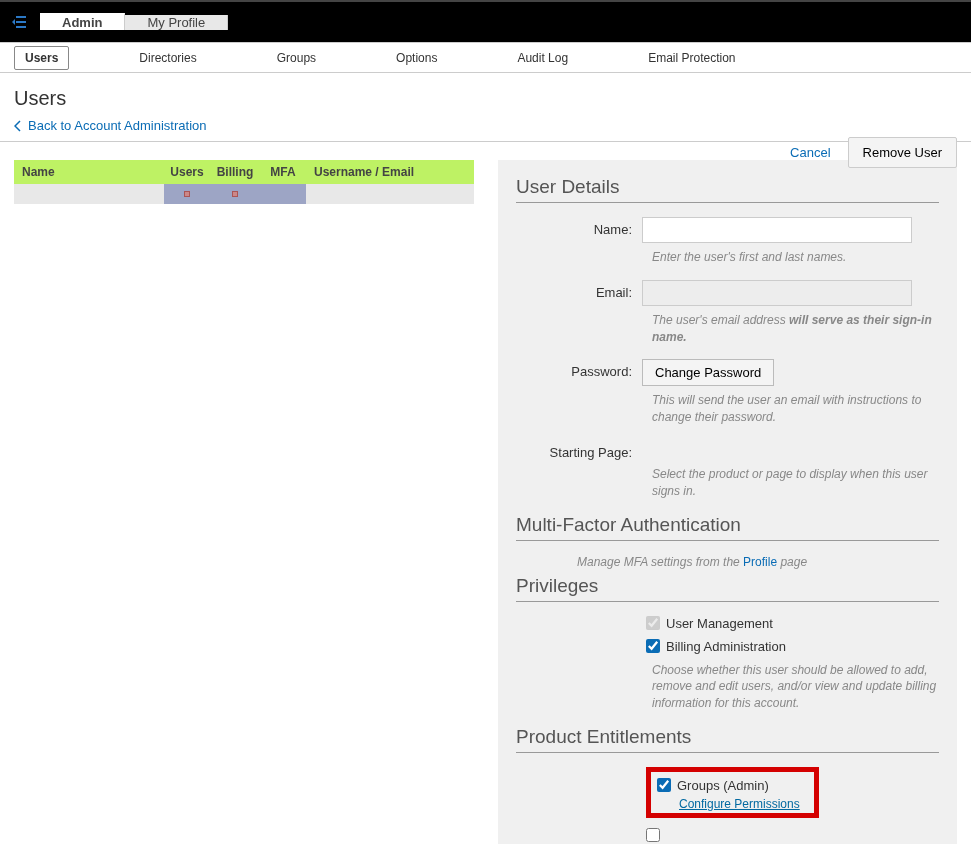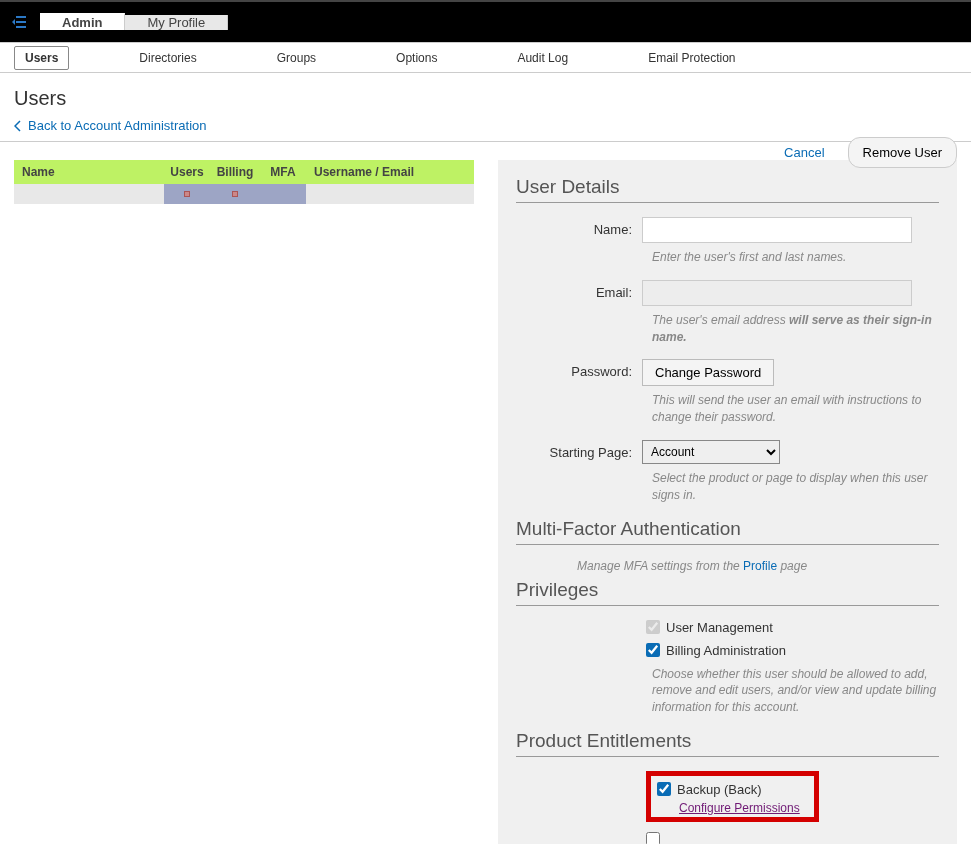--- a/index.html
+++ b/index.html
@@ -22,42 +22,42 @@
 .th-billing { width: 50px; text-align: center; }
 .th-mfa { width: 46px; text-align: center; }
 .th-user { flex: 1; padding-left: 8px; }
 .table-row { display: flex; background: #9da5c5; height: 20px; align-items: center; }
 .tr-name { width: 150px; background: #e8e8e8; height: 20px; }
 .tr-users { width: 46px; text-align: center; color: #b84; font-size: 8px; }
 .tr-billing { width: 50px; text-align: center; color: #b84; font-size: 8px; }
 .tr-mfa { width: 46px; }
 .tr-user { flex: 1; background: #e8e8e8; height: 20px; }
 .rightcol { flex: 1; background: #f0f0f0; padding: 10px 18px 40px 18px; }
-.actions { position: absolute; top: -5px; right: 14px; display: flex; align-items: center; gap: 19px; }
+.actions { position: absolute; top: -5px; right: 14px; display: flex; align-items: center; gap: 13px; }
 .btn-cancel { color: #0a6cb5; cursor: pointer; font-size: 13px; padding: 6px 4px; }
 .btn-save { background: #0a6cb5; color: #fff; border: 1px solid #075290; padding: 7px 16px; font-size: 13px; cursor: pointer; border-radius: 2px; }
 .highlight-save { border: 5px solid #d40000; padding: 6px; display: inline-block; }
-.btn-remove { background: #f4f4f4; border: 1px solid #ccc; padding: 7px 14px; font-size: 13px; cursor: pointer; border-radius: 12px; }
+.btn-remove { background: #f4f4f4; border: 1px solid #ccc; padding: 7px 14px; font-size: 13px; cursor: pointer; border-radius: 2px; }
 .section-title { font-size: 19px; color: #555; font-weight: normal; border-bottom: 1px solid #999; padding-bottom: 4px; margin-bottom: 14px; margin-top: 6px; }
 .form-row { display: flex; margin-bottom: 6px; }
 .form-label { width: 126px; text-align: right; padding-right: 10px; font-size: 13px; padding-top: 5px; }
 .form-field { flex: 1; }
 .form-field input[type=text] { width: 270px; height: 26px; border: 1px solid #ccc; padding: 0 6px; font-size: 12px; background: #fff; }
 .form-field input.dimmed { background: #ededed; }
 .form-hint { font-style: italic; color: #888; font-size: 12px; margin: 4px 0 14px 136px; line-height: 1.4; }
 .form-hint strong { font-weight: bold; }
 .btn-chgpw { background: #f4f4f4; border: 1px solid #bbb; padding: 5px 12px; font-size: 13px; cursor: pointer; }
 select.starting { width: 138px; height: 24px; border: 1px solid #888; font-size: 12px; padding: 0 4px; }
 .mfa-hint { font-style: italic; color: #888; font-size: 12px; margin-left: 61px; }
 .mfa-hint a { color: #0a6cb5; font-style: normal; cursor: pointer; }
 .priv-item { margin-left: 130px; margin-bottom: 8px; font-size: 13px; display: flex; align-items: center; gap: 6px; }
 .priv-hint { font-style: italic; color: #888; font-size: 12px; margin: 2px 0 14px 136px; line-height: 1.4; }
 .entitle-block { margin-left: 130px; }
 .entitle-item { display: flex; align-items: center; gap: 6px; font-size: 13px; margin-bottom: 4px; }
-.configure-link { color: #701a75; font-size: 12px; text-decoration: underline; cursor: pointer; margin-left: 22px; }
+.configure-link { color: #0369a1; font-size: 12px; text-decoration: underline; cursor: pointer; margin-left: 22px; }
 .highlight-entitle { border: 5px solid #d40000; padding: 6px 14px 2px 6px; display: inline-block; margin-bottom: 10px; }
 input[type=checkbox] { width: 14px; height: 14px; cursor: pointer; }
 input[type=checkbox].disabled-cb { accent-color: #aaa; }
 input[type=checkbox].blue-cb { accent-color: #0a6cb5; }
 .dot { display:inline-block; width:6px; height:6px; border:1px solid #a55; background:#c88; }
 </style>
 </head>
 <body>
 
 <div class="topbar">
@@ -131,25 +131,20 @@
     </div>
 
     <div class="form-row">
       <div class="form-label">Password:</div>
       <div class="form-field"><button class="btn-chgpw">Change Password</button></div>
     </div>
     <div class="form-hint">This will send the user an email with instructions to change their password.</div>
 
     <div class="form-row">
       <div class="form-label">Starting Page:</div>
-      <div class="form-field">
-        <select class="starting">
-          <option>Account</option>
-        </select>
-      </div>
     </div>
     <div class="form-hint">Select the product or page to display when this user signs in.</div>
 
     <h2 class="section-title">Multi-Factor Authentication</h2>
     <div class="mfa-hint">
       <span>Manage MFA settings from the </span><a>Profile</a><span> page</span>
     </div>
 
     <h2 class="section-title">Privileges</h2>
     <div class="priv-item">
@@ -160,21 +155,21 @@
       <input type="checkbox" class="blue-cb" checked="" style="">
       <span>Billing Administration</span>
     </div>
     <div class="priv-hint">Choose whether this user should be allowed to add, remove and edit users, and/or view and update billing information for this account.</div>
 
     <h2 class="section-title">Product Entitlements</h2>
     <div class="entitle-block">
       <div class="highlight-entitle">
         <div class="entitle-item">
           <input type="checkbox" class="blue-cb" checked="" style="">
-          <span>Backup (Back)</span>
+          <span>Groups (Admin)</span>
         </div>
         <div class="configure-link">Configure Permissions</div>
       </div>
       <div class="entitle-item">
         <input type="checkbox" style="">
       </div>
       
     </div>
   </div>
 </div>

